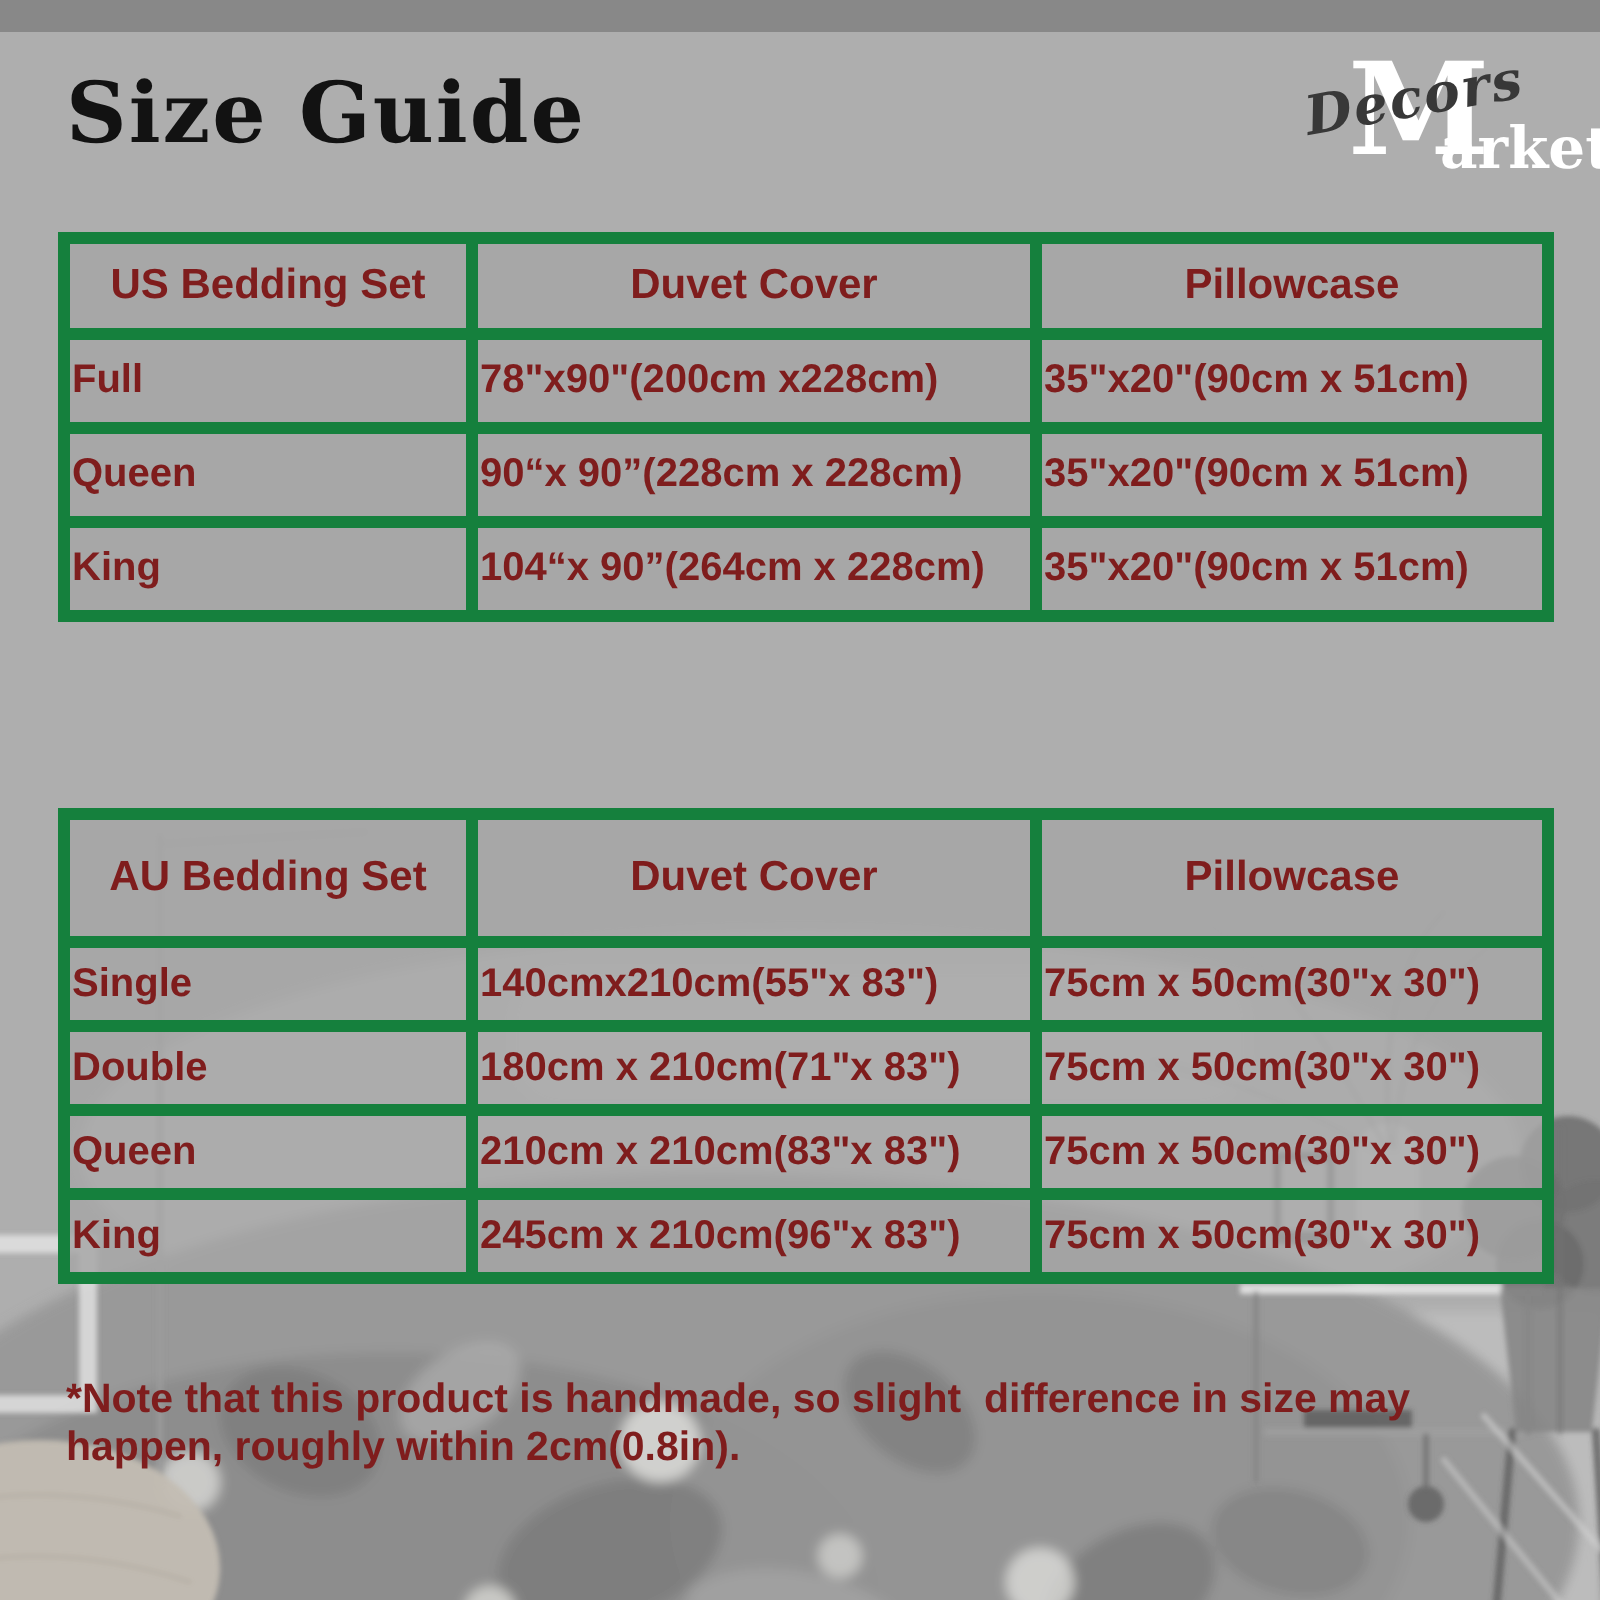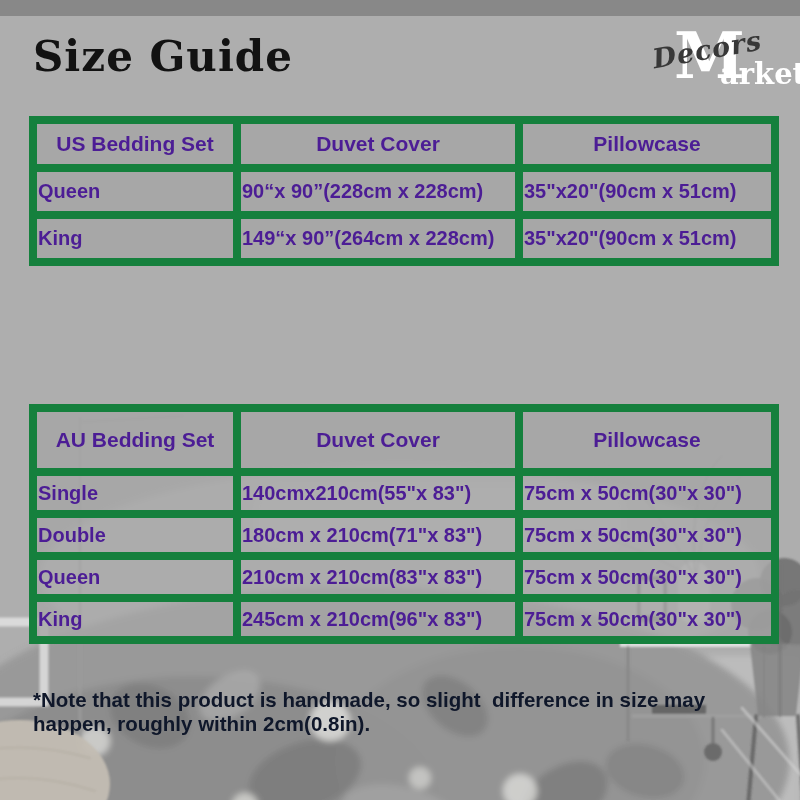--- a/index.html
+++ b/index.html
@@ -32,34 +32,34 @@
     font-size:27px;color:#383838;transform:rotate(-10deg);
     letter-spacing:1px;
   }
   table.size-table{
     position:absolute;left:29px;width:742px;z-index:2;
     border-collapse:collapse;table-layout:fixed;
   }
   table.us{top:100px;}
   table.au{top:388px;}
   .size-table th,.size-table td{
-    border:8px solid #15803d;
+    border:6px solid #15803d;
     background:rgba(166,166,166,0.82);
-    color:#4c1d95;vertical-align:middle;
+    color:#7f1d1d;vertical-align:middle;
     font-weight:bold;white-space:nowrap;overflow:hidden;
   }
   .size-table th{font-size:21px;}
   .size-table td{font-size:20px;}
   table.us thead tr{height:48px;}
   table.us tbody tr{height:47px;}
   table.au thead tr{height:64px;padding-left:14px;}
   table.au tbody tr{height:42px;}
   .notes{position:absolute;left:33px;top:672px;width:750px;z-index:3;}
   .note{
-    margin:0;color:#0f172a;font-weight:bold;
+    margin:0;color:#7f1d1d;font-weight:bold;
     font-size:20.5px;line-height:1.16;white-space:pre-wrap;
   }
   .note + .note{margin-top:15px;}
 </style>
 </head>
 <body>
 
 <div class="stage">
 
   <svg class="photo-layer" viewBox="0 0 800 800" aria-hidden="true">
@@ -156,27 +156,32 @@
       </colgroup>
     <thead>
       <tr>
         <th>US Bedding Set</th>
         <th>Duvet Cover</th>
         <th>Pillowcase</th>
       </tr>
     </thead>
     <tbody>
       <tr>
+        <td>Full</td>
+        <td>78"x90"(200cm x228cm)</td>
+        <td>35"x20"(90cm x 51cm)</td>
+      </tr>
+      <tr>
         <td>Queen</td>
         <td>90“x 90”(228cm x 228cm)</td>
         <td>35"x20"(90cm x 51cm)</td>
       </tr>
       <tr>
         <td>King</td>
-        <td>149“x 90”(264cm x 228cm)</td>
+        <td>104“x 90”(264cm x 228cm)</td>
         <td>35"x20"(90cm x 51cm)</td>
       </tr>
     </tbody>
   </table>
 
   <table class="size-table au">
     <colgroup>
         <col style="width:204px">
         <col style="width:282px">
         <col style="width:256px">

